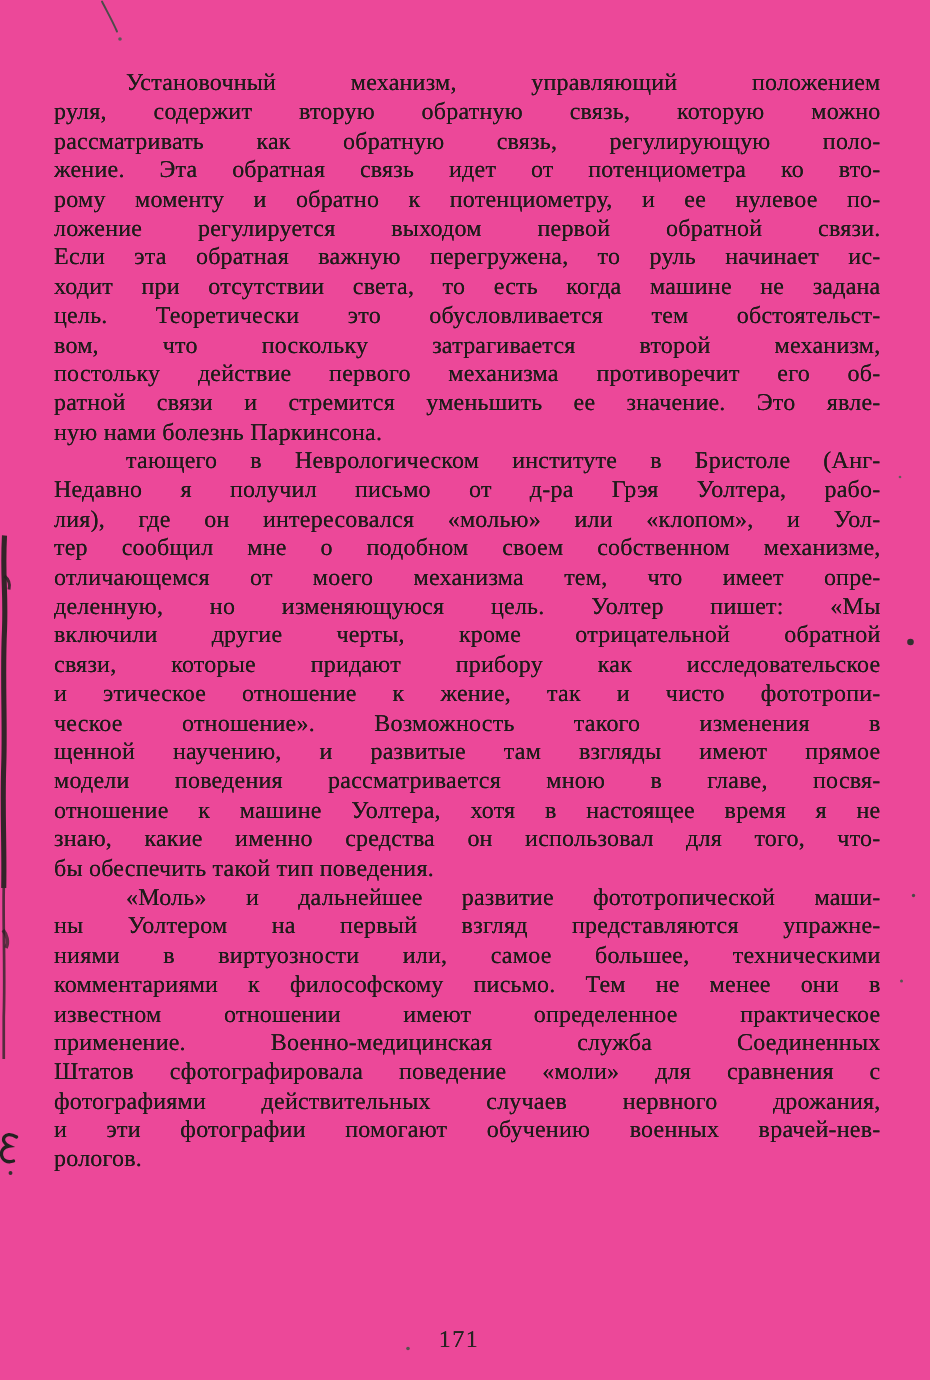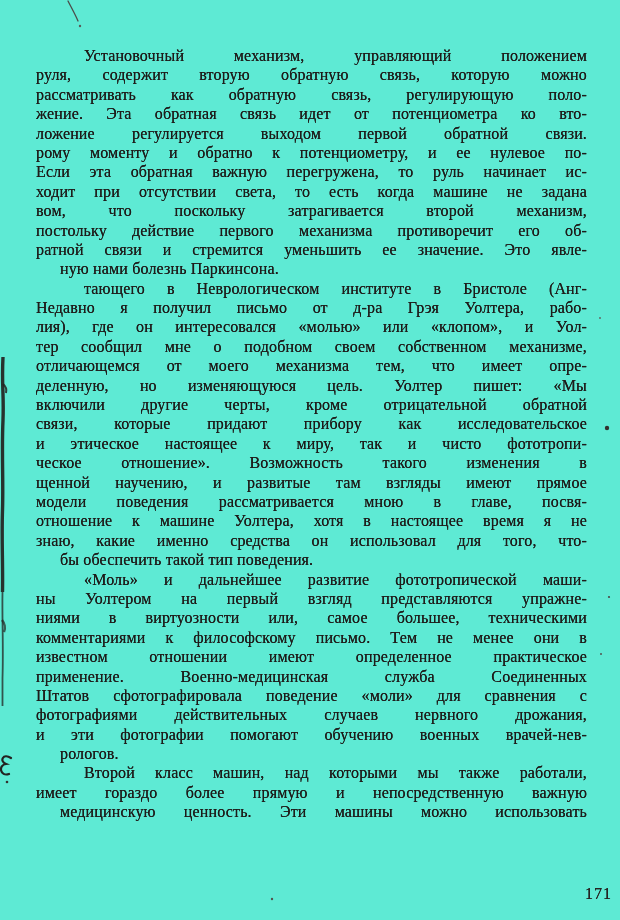--- a/index.html
+++ b/index.html
@@ -5,48 +5,48 @@
   html, body { margin: 0; padding: 0; }
   body {
     width: 620px; height: 920px;
     background: #fcfbf8;
     position: relative;
     overflow: hidden;
     font-family: "Liberation Serif", serif;
   }
   .page {
     position: absolute; inset: 0;
-    background: #5eead4;
+    background: #ec4899;
   }
   .text-block {
     position: absolute;
     left: 36px; top: 46px;
     width: 551px;
     color: #1e1c1a;
     font-size: 16px;
     line-height: 19.4px;
     letter-spacing: 0.15px;
     text-shadow: 0 0 0.4px currentColor;
   }
   .para { margin: 0; padding: 0; }
   .line {
     height: 19.4px;
     overflow: hidden;
     text-align: justify;
     text-align-last: justify;
     white-space: normal;
   }
   .para div.line:first-of-type { text-indent: 48px; }
-  .para div.line:last-of-type { text-align-last: left; margin-left: 24px; }
+  .para div.line:last-of-type { text-align-last: left; }
   .para.continues div.line:last-of-type { text-align-last: justify; }
   .page-number {
     position: absolute;
     top: 885px; left: 0;
     width: 612px;
-    text-align: right;
+    text-align: center;
     color: #262422;
     font-size: 16px;
     letter-spacing: 1px;
     text-shadow: 0 0 0.4px currentColor;
   }
   .artifact-layer {
     position: absolute; inset: 0;
     pointer-events: none;
   }
 </style>
@@ -55,40 +55,41 @@
 
 <div class="page">
 
   <div class="text-block">
 
     <div class="para">
       <div class="line">Установочный механизм, управляющий положением</div>
         <div class="line">руля, содержит вторую обратную связь, которую можно</div>
         <div class="line">рассматривать как обратную связь, регулирующую поло-</div>
         <div class="line">жение. Эта обратная связь идет от потенциометра ко вто-</div>
+        <div class="line">рому моменту и обратно к потенциометру, и ее нулевое по-</div>
         <div class="line">ложение регулируется выходом первой обратной связи.</div>
-        <div class="line">рому моменту и обратно к потенциометру, и ее нулевое по-</div>
         <div class="line">Если эта обратная важную перегружена, то руль начинает ис-</div>
         <div class="line">ходит при отсутствии света, то есть когда машине не задана</div>
+        <div class="line">цель. Теоретически это обусловливается тем обстоятельст-</div>
         <div class="line">вом, что поскольку затрагивается второй механизм,</div>
         <div class="line">постольку действие первого механизма противоречит его об-</div>
         <div class="line">ратной связи и стремится уменьшить ее значение. Это явле-</div>
         <div class="line">ную нами болезнь Паркинсона.</div>
     </div>
 
     <div class="para">
       <div class="line">тающего в Неврологическом институте в Бристоле (Анг-</div>
         <div class="line">Недавно я получил письмо от д-ра Грэя Уолтера, рабо-</div>
         <div class="line">лия), где он интересовался «молью» или «клопом», и Уол-</div>
         <div class="line">тер сообщил мне о подобном своем собственном механизме,</div>
         <div class="line">отличающемся от моего механизма тем, что имеет опре-</div>
         <div class="line">деленную, но изменяющуюся цель. Уолтер пишет: «Мы</div>
         <div class="line">включили другие черты, кроме отрицательной обратной</div>
         <div class="line">связи, которые придают прибору как исследовательское</div>
-        <div class="line">и этическое настоящее к миру, так и чисто фототропи-</div>
+        <div class="line">и этическое отношение к жение, так и чисто фототропи-</div>
         <div class="line">ческое отношение». Возможность такого изменения в</div>
         <div class="line">щенной научению, и развитые там взгляды имеют прямое</div>
         <div class="line">модели поведения рассматривается мною в главе, посвя-</div>
         <div class="line">отношение к машине Уолтера, хотя в настоящее время я не</div>
         <div class="line">знаю, какие именно средства он использовал для того, что-</div>
         <div class="line">бы обеспечить такой тип поведения.</div>
     </div>
 
     <div class="para">
       <div class="line">«Моль» и дальнейшее развитие фототропической маши-</div>
@@ -96,25 +97,20 @@
         <div class="line">ниями в виртуозности или, самое большее, техническими</div>
         <div class="line">комментариями к философскому письмо. Тем не менее они в</div>
         <div class="line">известном отношении имеют определенное практическое</div>
         <div class="line">применение. Военно-медицинская служба Соединенных</div>
         <div class="line">Штатов сфотографировала поведение «моли» для сравнения с</div>
         <div class="line">фотографиями действительных случаев нервного дрожания,</div>
         <div class="line">и эти фотографии помогают обучению военных врачей-нев-</div>
         <div class="line">рологов.</div>
     </div>
 
-    <div class="para continues">
-      <div class="line">Второй класс машин, над которыми мы также работали,</div>
-        <div class="line">имеет гораздо более прямую и непосредственную важную</div>
-        <div class="line">медицинскую ценность. Эти машины можно использовать</div>
-    </div>
 
   </div>
 
   <div class="page-number">171</div>
 
   <svg class="artifact-layer" width="620" height="920" viewBox="0 0 620 920" xmlns="http://www.w3.org/2000/svg">
 
     <g>
       <path d="M68,1 C71,7 75,14 78,21" stroke="#4c4c4a" stroke-width="1.3" fill="none" stroke-linecap="round"></path>
       <circle cx="80" cy="26" r="1.2" fill="#5a5a58"></circle>

